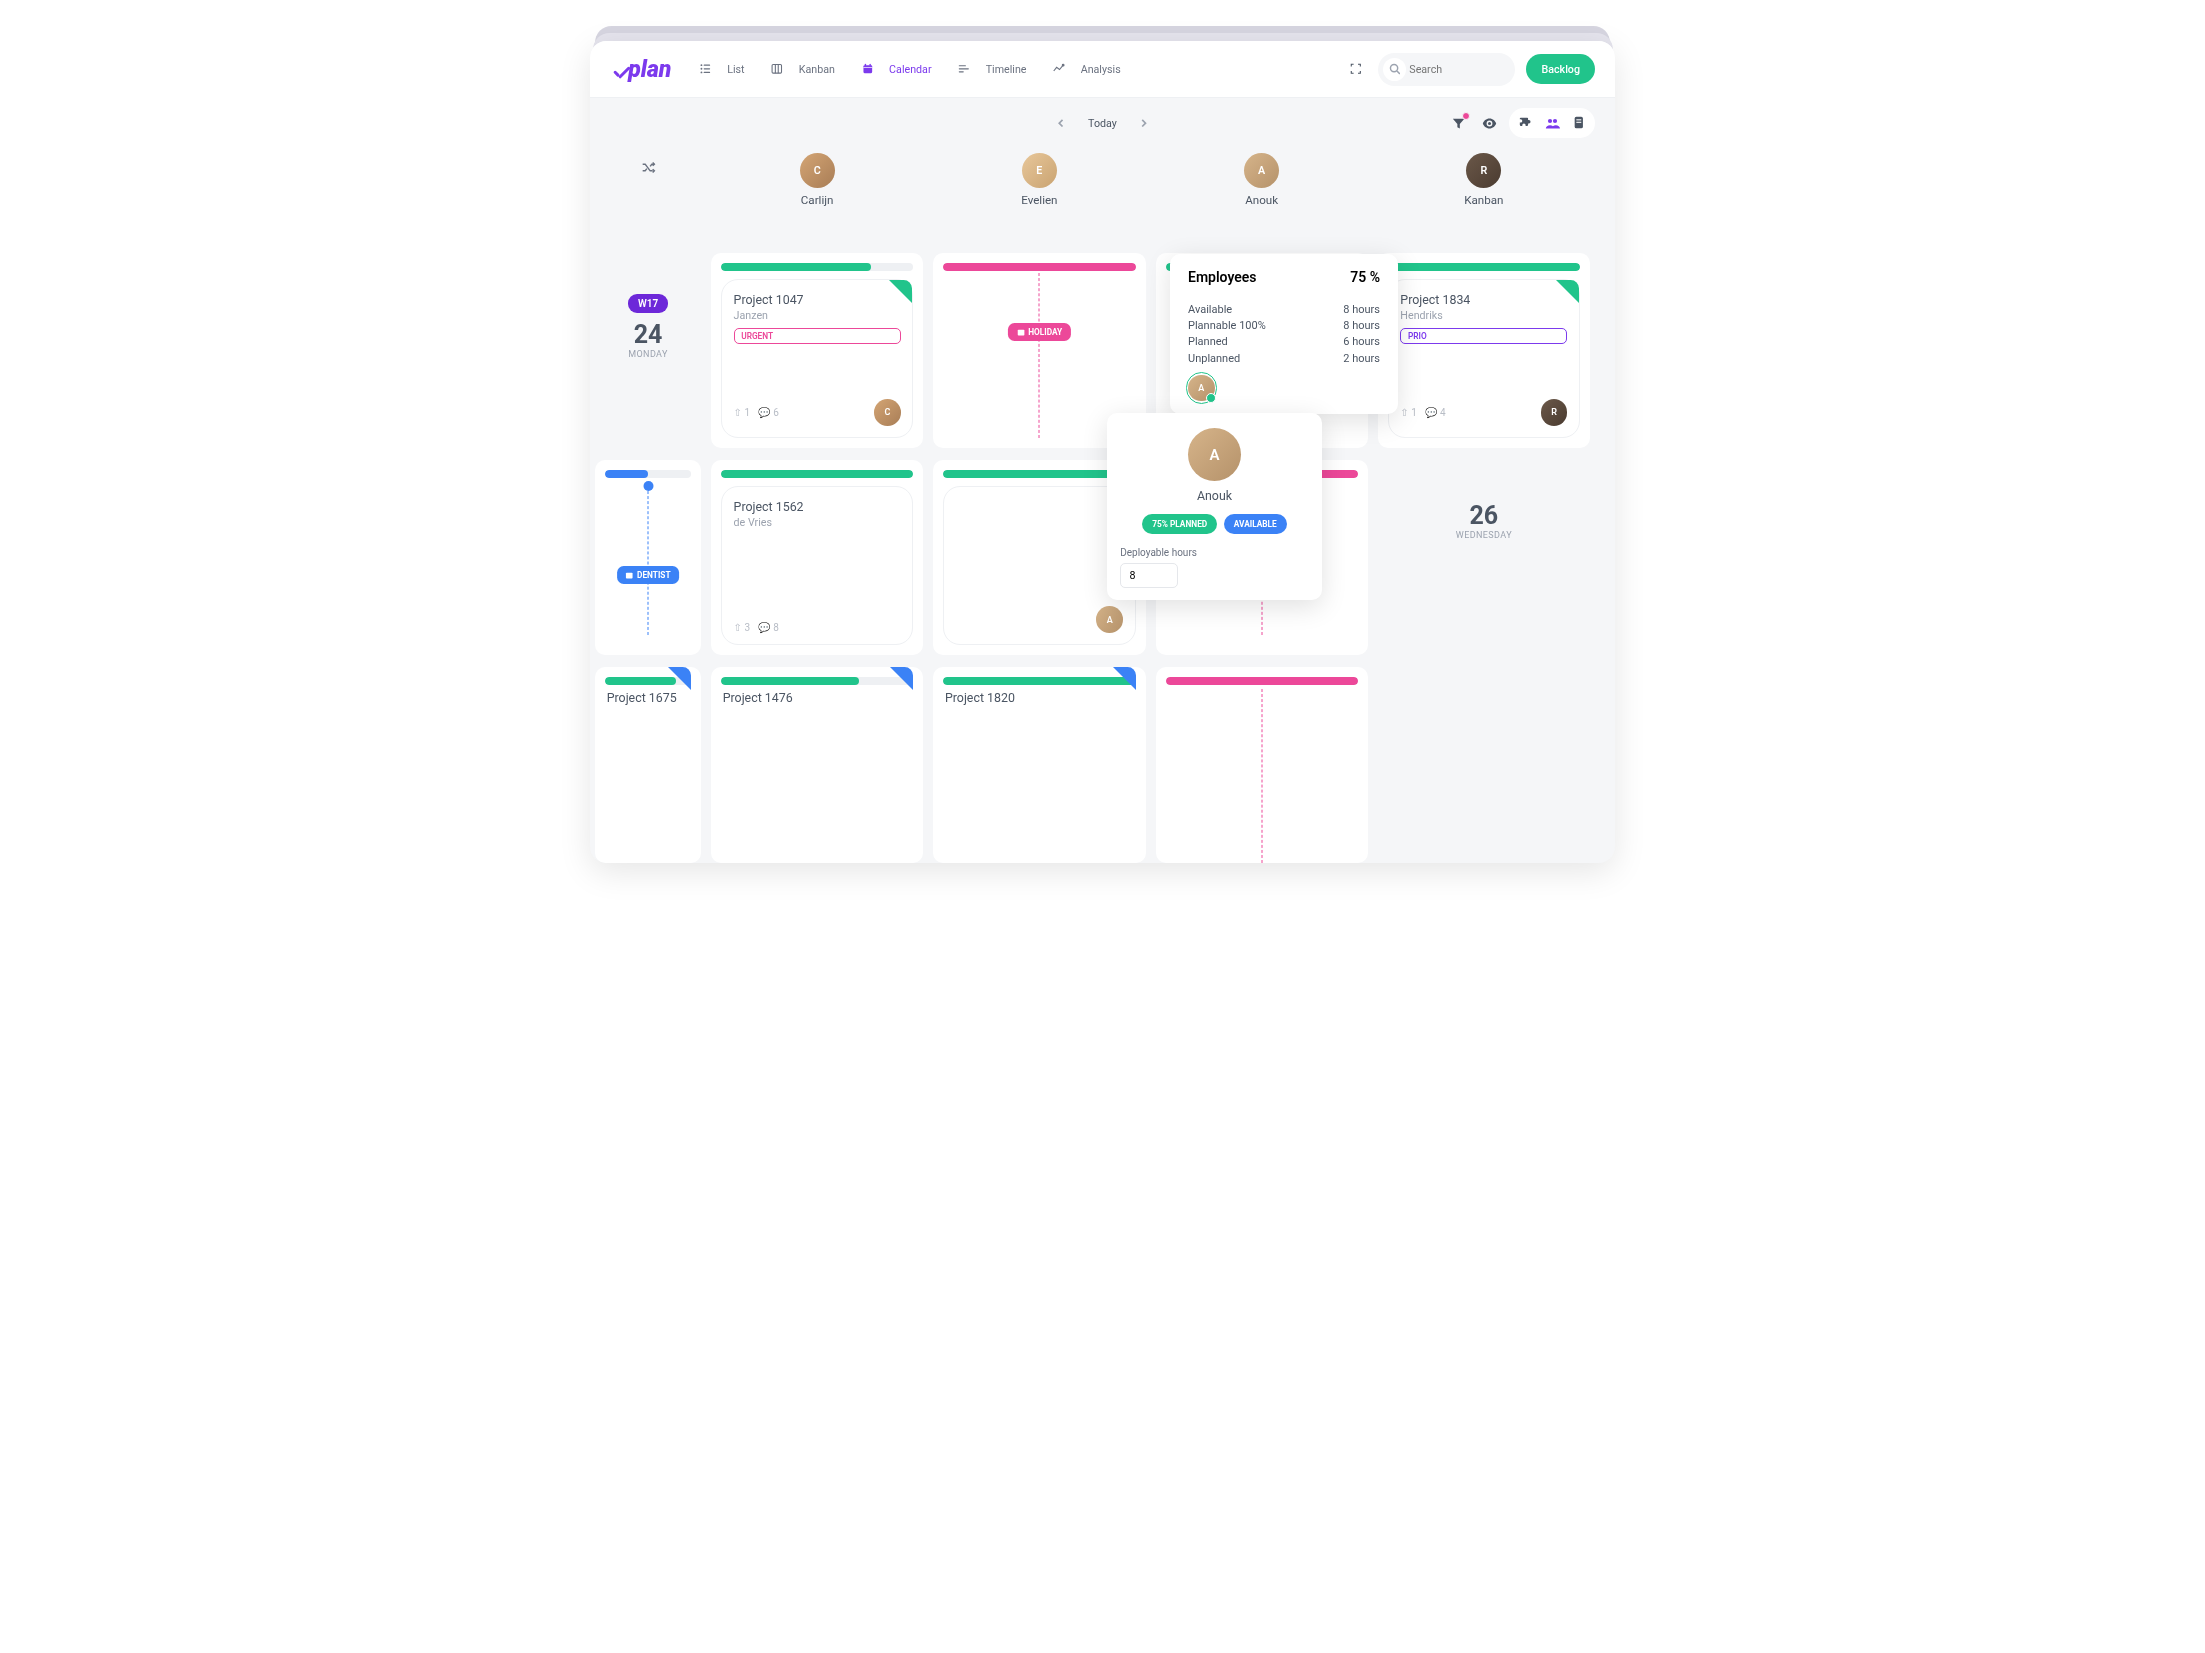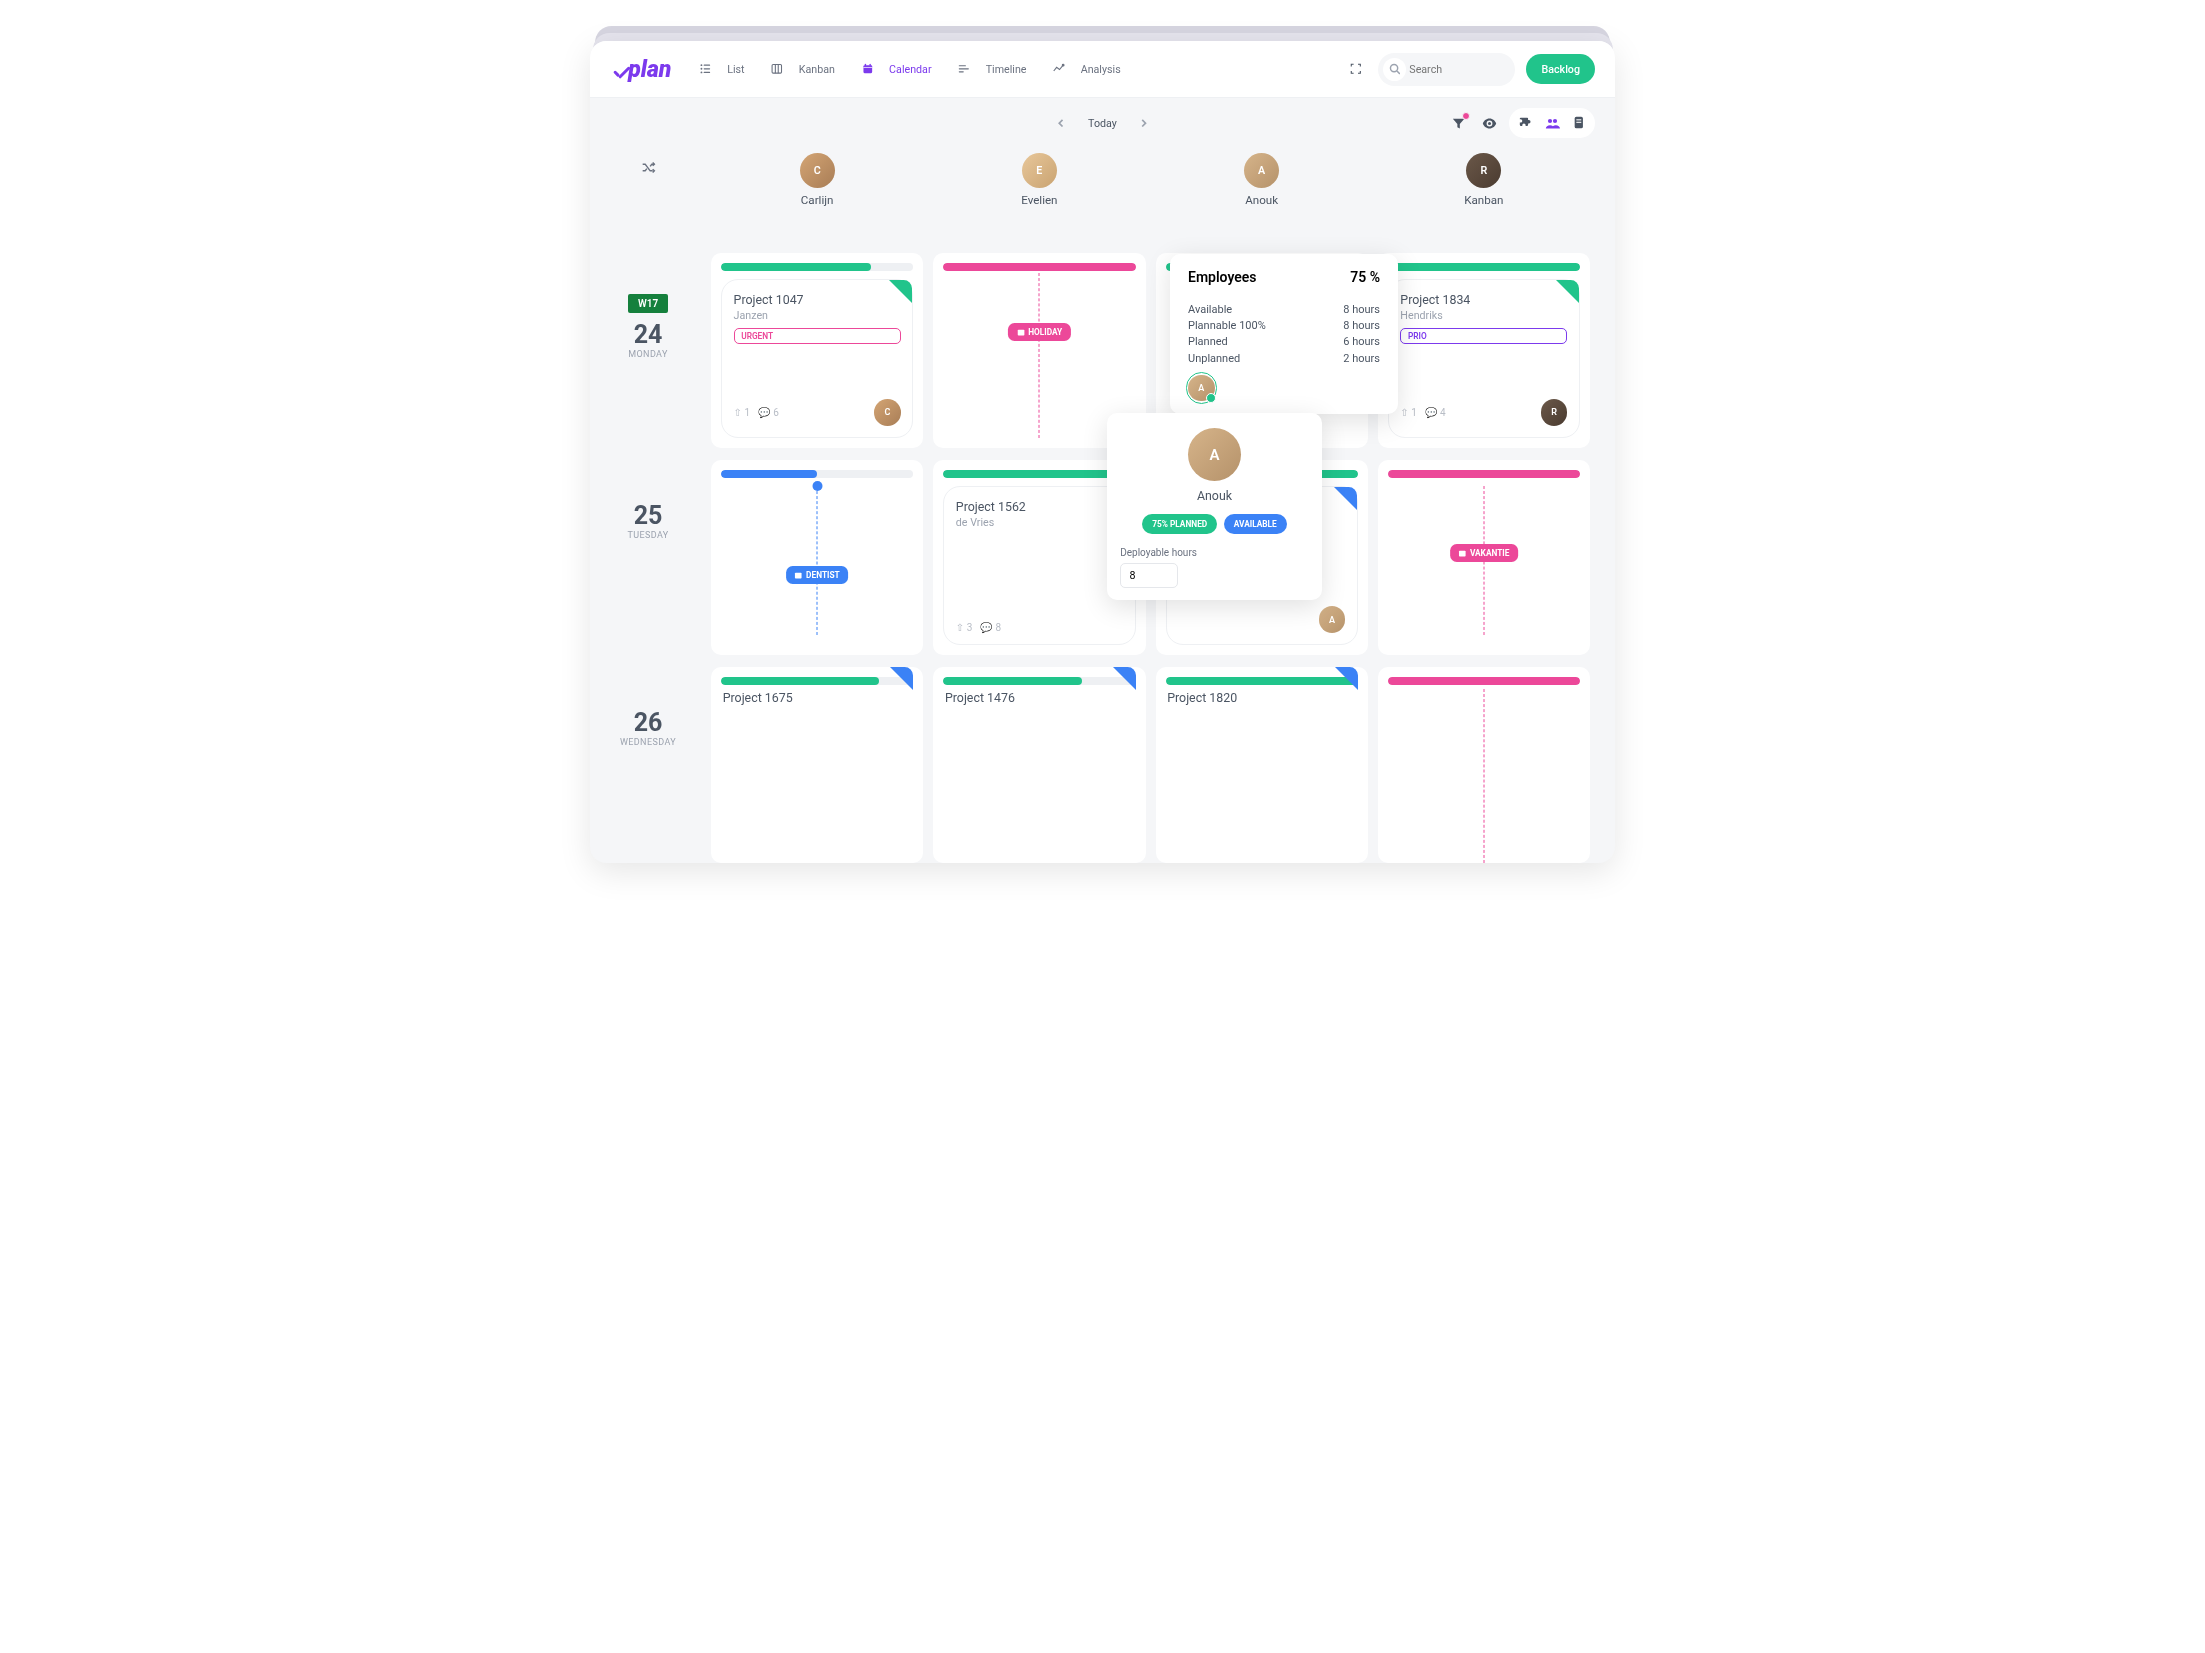--- a/index.html
+++ b/index.html
@@ -40,21 +40,21 @@
 .avatar.sm{width:26.5px;height:26.5px;font-size:9px}
 .avatar.lg{width:53px;height:53px;font-size:15px}
 .avatar.c1{background:linear-gradient(135deg,#d4a574,#a87d56)}
 .avatar.c2{background:linear-gradient(135deg,#e8c79a,#c9a371)}
 .avatar.c3{background:linear-gradient(135deg,#d6b48a,#b5926a)}
 .avatar.c4{background:linear-gradient(135deg,#6b5849,#4a3b30)}
 .person-head .name{font-size:11.6px;color:#4b5563;margin-top:5px}
 .date-label{text-align:center;padding-top:41px}
 .date-num{font-size:25px;font-weight:700;color:#4b5563}
 .date-day{font-size:9px;color:#9ca3af;letter-spacing:0.4px;text-transform:uppercase}
-.week-badge{display:inline-block;background:#15803d;color:#fff;padding:4.1px 10px;border-radius:2px;font-size:10px;font-weight:600;margin-bottom:6.6px}
+.week-badge{display:inline-block;background:#6d28d9;color:#fff;padding:4.1px 10px;border-radius:9px;font-size:10px;font-weight:600;margin-bottom:6.6px}
 .day-cell{background:#fff;border-radius:10px;margin:0 5px 11.6px;padding:10px;position:relative;min-height:165px;display:flex;flex-direction:column}
 .capacity-bar{height:8.3px;border-radius:5px;background:#eef0f3;overflow:hidden;position:relative;margin-bottom:8.3px}
 .capacity-bar .fill{position:absolute;height:100%;border-radius:5px;left:0}
 .fill.green{background:#21c48b}
 .fill.pink{background:#ec4899}
 .fill.blue{background:#3b82f6}
 .card{border:0.8px solid #eef0f3;border-radius:17px;padding:11.6px;position:relative;flex:1;display:flex;flex-direction:column}
 .card-corner{position:absolute;top:0;right:0;width:0;height:0;border-style:solid;border-width:0 23px 23px 0;border-radius:0 8.3px 0 0}
 .card-corner.green{border-color:transparent #21c48b transparent transparent}
 .card-corner.blue{border-color:transparent #3b82f6 transparent transparent}
@@ -284,24 +284,20 @@
           <div class="card-sub">Hendriks</div>
           <span class="tag purple">PRIO</span>
           <div class="card-foot">
             <span>⇧ <span>1</span></span>
             <span>💬 <span>4</span></span>
             <div class="avatar sm c4">R</div>
           </div>
         </div>
       </div>
 
-      <div class="date-label">
-        <div class="date-num">25</div>
-        <div class="date-day">TUESDAY</div>
-      </div>
       <div class="day-cell">
         <div class="capacity-bar">
             <div class="fill blue" style="width:50%"></div>
           </div>
         <div style="position:relative;flex:1">
           <div class="event-line blue" style="top:0">
               <div class="event-dot blue"></div>
             </div>
           <div class="event-pill blue">
               <svg width="8.3" height="8.3" viewBox="0 0 10 10" fill="#fff">

